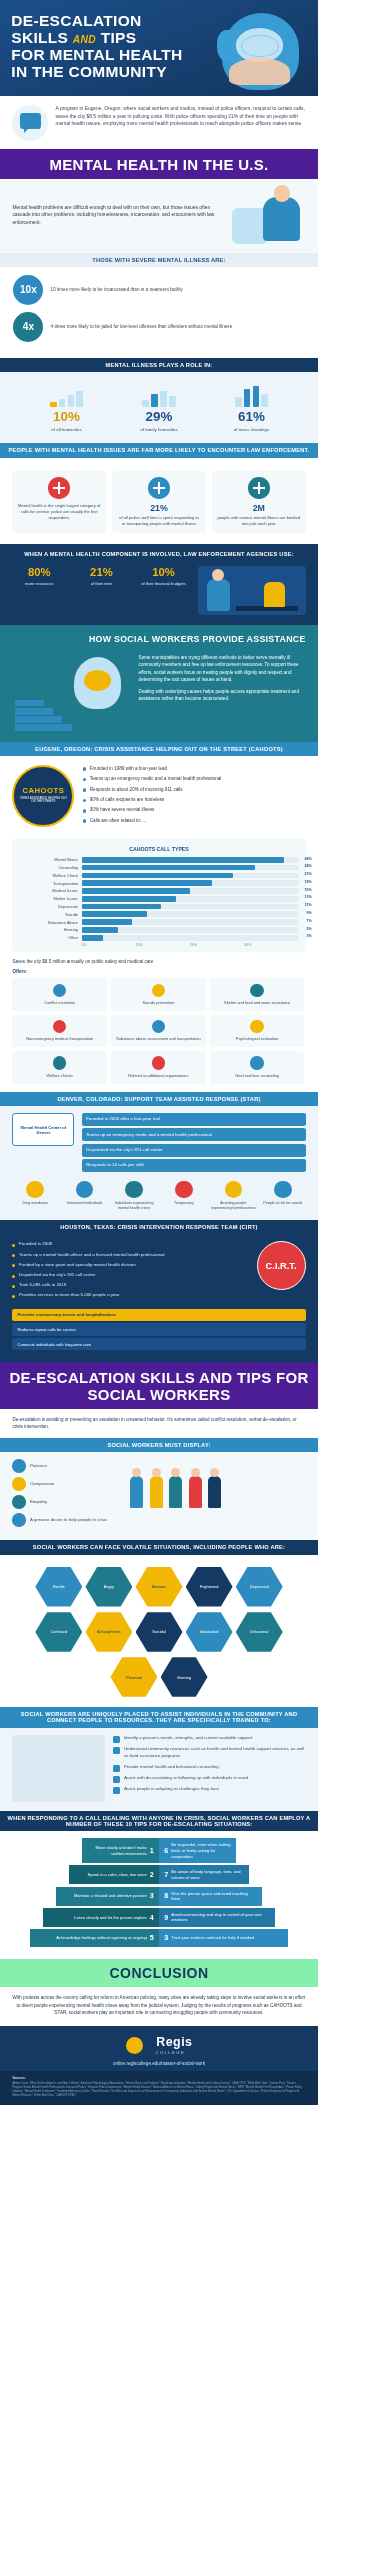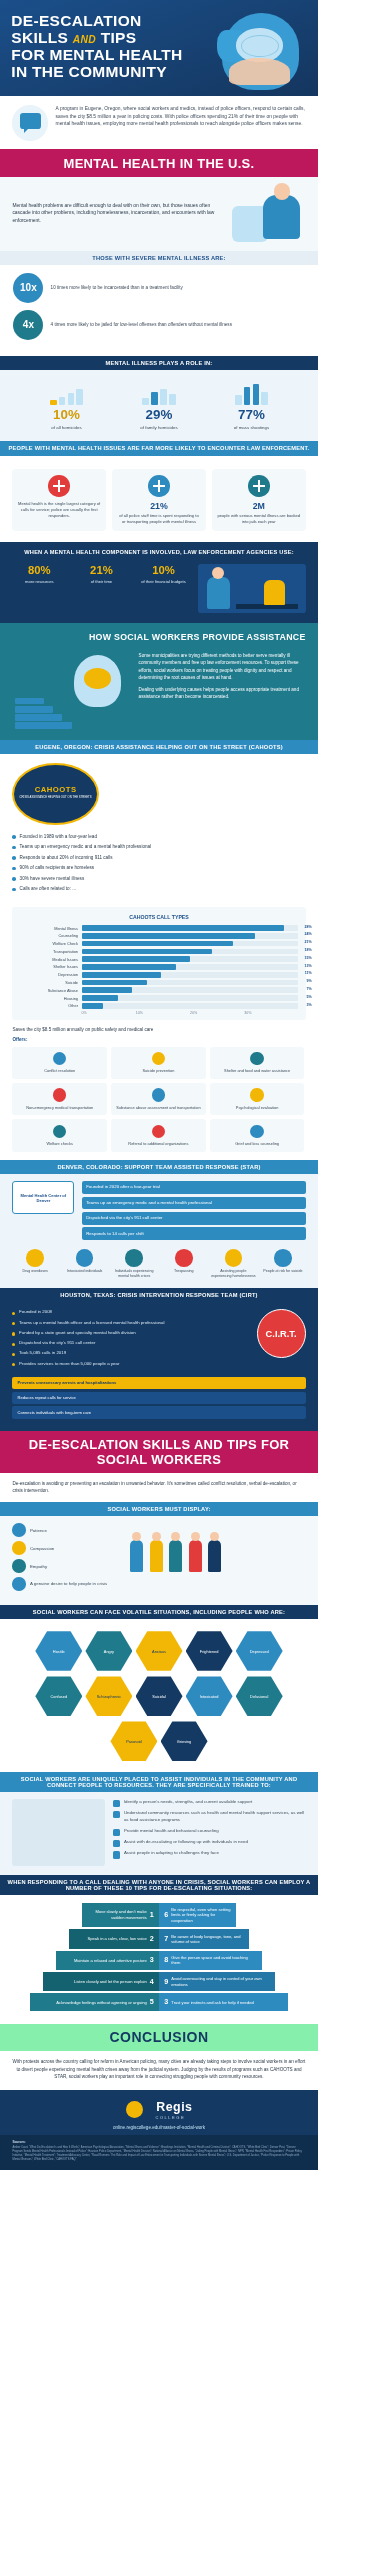--- a/index.html
+++ b/index.html
@@ -89,24 +89,24 @@
   }
   .intro-icon .bubble:after{
     content:""; position:absolute; left: 4.1px; bottom:-4.1px;
     border-width: 4.6px 4.1px 0 0; border-style: solid;
     border-color: #2e8bc0 transparent transparent transparent;
   }
   .intro-text { font-size: 4.9px; line-height: 1.55; color: #3c4a59; }
 
   
   .banner {
-    background: #be185d;
+    background: #4c1d95;
     color: #fff;
     text-align: center;
-    font-size: 13px;
+    font-size: 15px;
     font-weight: bold;
     letter-spacing: 0.3px;
     padding: 6.2px 5.2px;
     text-transform: uppercase;
   }
   .banner.teal { background: #1f7a8c; }
   .subbanner {
     background: #e6eef5;
     color: #1b4f8a;
     text-align: center;
@@ -209,21 +209,21 @@
   .steps i:nth-child(2){ width:38px;}
   .steps i:nth-child(3){ width:47px;}
   .steps i:nth-child(4){ width:57px;}
   .hsw-head { position:absolute; right:9.3px; top:3.1px; width:47px; height:52px; background:#bfe3f5; border-radius:52% 50% 42% 42%; }
   .hsw-head:after{ content:""; position:absolute; left:10.3px; top:13.4px; width:27px;height:20.6px;border-radius:50%;background:#f2b705;}
   .hsw-list { flex:1; font-size:4.6px; line-height:1.6;}
   .hsw-list p { margin-bottom:4.6px; }
 
   
   .cah-wrap { background:#ffffff; padding: 8.2px 12.4px 5.2px 12.4px; }
-  .cah-top { display:flex; gap: 8.2px; align-items:flex-start;flex-direction:column; }
+  .cah-top { display:flex; gap: 8.2px; align-items:center; }
   .cah-badge {
     flex: 0 0 62px; height: 62px; border-radius: 50%;
     background:#143a63; color:#fff; display:flex; flex-direction:column;
     align-items:center; justify-content:center; font-size:4.6px; text-align:center;
     border: 2.1px solid #f2b705;
   }
   .cah-badge .nm { font-size: 7.7px; font-weight:bold; letter-spacing:0.5px; color:#f2b705;}
   .cah-points { flex:1; font-size:4.6px; line-height:1.6; }
   .cah-points li { margin-bottom:3.1px; list-style:none; padding-left:7.2px; position:relative;}
   .cah-points li:before{ content:""; position:absolute; left:0; top:2.6px; width:3.6px;height:3.6px;border-radius:50%;background:#2e8bc0;}
@@ -412,21 +412,21 @@
         <div class="role-pct">29%</div>
         <div class="role-label">of family homicides</div>
       </div>
       <div class="role-item">
         <div class="bar-viz">
           <i style="height:9.3px"></i>
             <i class="on" style="height:17.5px"></i>
             <i class="on" style="height:20.6px"></i>
             <i style="height:12.4px"></i>
         </div>
-        <div class="role-pct">77%</div>
+        <div class="role-pct">61%</div>
         <div class="role-label">of mass shootings</div>
       </div>
     </div>
   </div>
 
   <div class="subbanner blue">PEOPLE WITH MENTAL HEALTH ISSUES ARE FAR MORE LIKELY TO ENCOUNTER LAW ENFORCEMENT.</div>
   <div class="le-wrap">
     <div class="le-cols">
       <div class="le-card">
         <div class="le-icon"></div>

